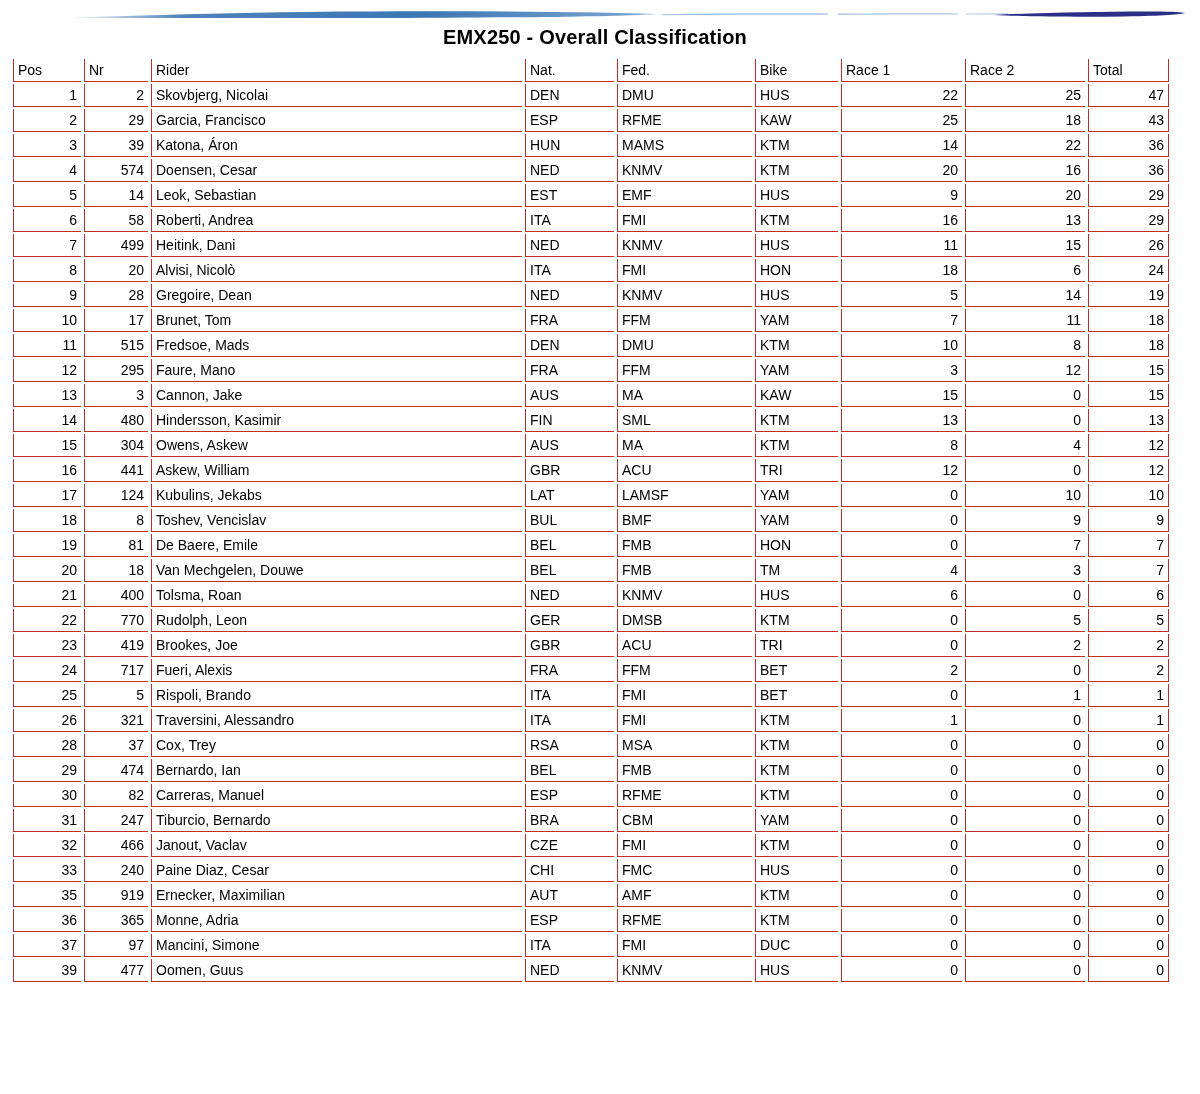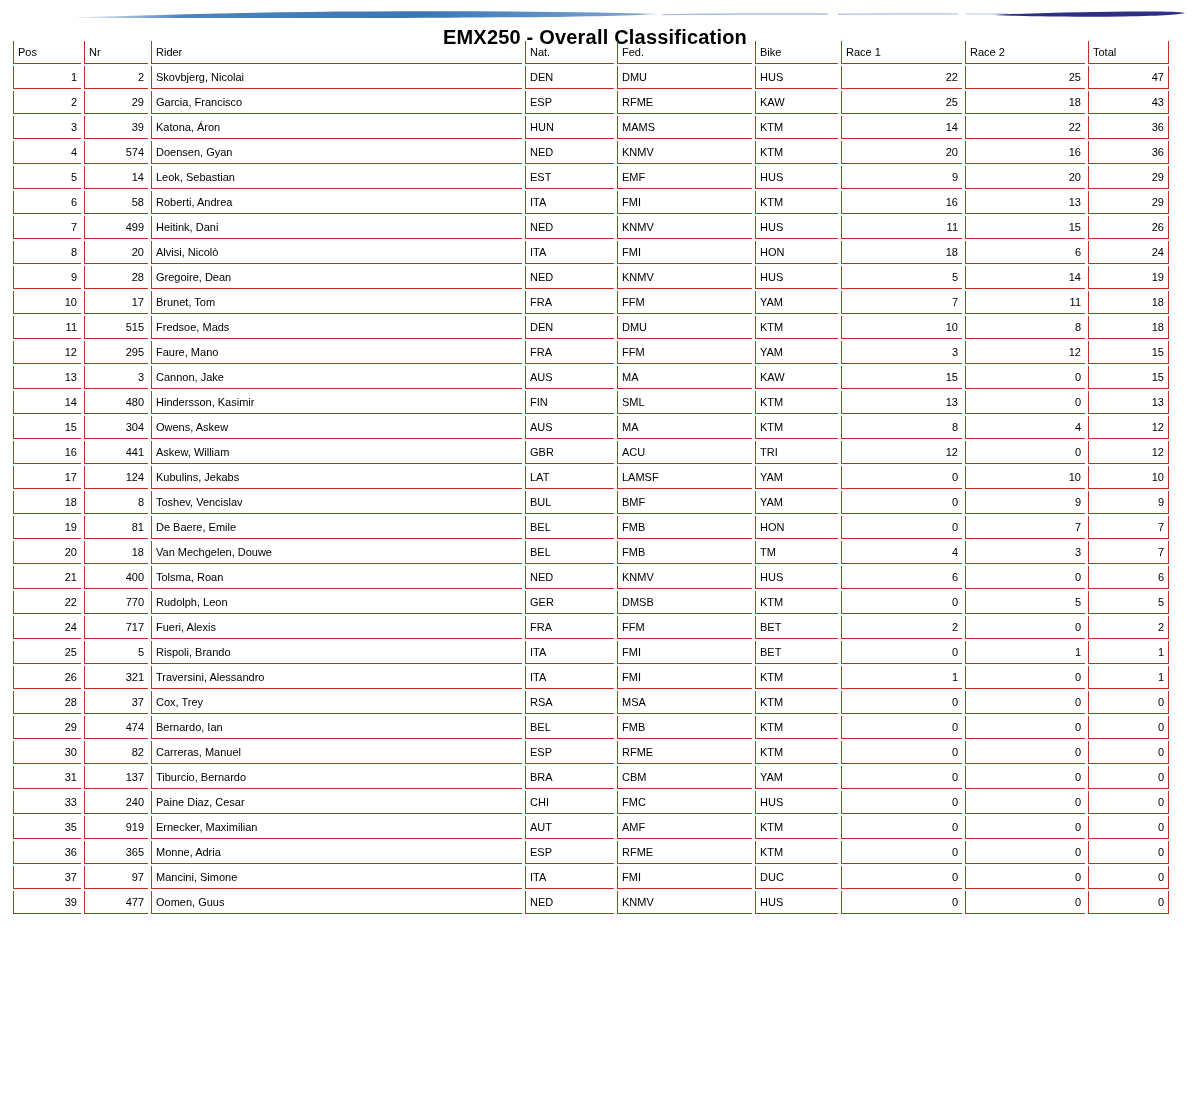--- a/index.html
+++ b/index.html
@@ -13,26 +13,26 @@
   .swoosh{
     position:absolute;left:76px;top:3px;width:1112px;height:26px;
   }
   .page-title{
     position:absolute;top:26px;left:0;width:1190px;
     text-align:center;
     font-size:20px;font-weight:bold;color:#000;
     letter-spacing:0.2px;
   }
   table.results{
-    position:absolute;left:10px;top:39px;
+    position:absolute;left:10px;top:57px;
     width:1162px;
     border-collapse:separate;
     border-spacing:3px 2px;
     table-layout:fixed;
-    font-size:11px;
+    font-size:14px;
   }
   table.results th, table.results td{
     box-sizing:border-box;
     height:23px;
     padding:0 4px;
     vertical-align:middle;
     border-left:1.5px solid var(--border-red,#c52c22);
     border-bottom:1.5px solid var(--border-red,#c52c22);
     font-weight:normal;
     white-space:nowrap;
@@ -122,21 +122,21 @@
         <td>HUN</td>
         <td>MAMS</td>
         <td>KTM</td>
         <td class="num">14</td>
         <td class="num">22</td>
         <td class="num">36</td>
       </tr>
       <tr>
         <td class="num">4</td>
         <td class="num">574</td>
-        <td>Doensen, Gyan</td>
+        <td>Doensen, Cesar</td>
         <td>NED</td>
         <td>KNMV</td>
         <td>KTM</td>
         <td class="num">20</td>
         <td class="num">16</td>
         <td class="num">36</td>
       </tr>
       <tr>
         <td class="num">5</td>
         <td class="num">14</td>
@@ -329,20 +329,31 @@
         <td class="num">770</td>
         <td>Rudolph, Leon</td>
         <td>GER</td>
         <td>DMSB</td>
         <td>KTM</td>
         <td class="num">0</td>
         <td class="num">5</td>
         <td class="num">5</td>
       </tr>
       <tr>
+        <td class="num">23</td>
+        <td class="num">419</td>
+        <td>Brookes, Joe</td>
+        <td>GBR</td>
+        <td>ACU</td>
+        <td>TRI</td>
+        <td class="num">0</td>
+        <td class="num">2</td>
+        <td class="num">2</td>
+      </tr>
+      <tr>
         <td class="num">24</td>
         <td class="num">717</td>
         <td>Fueri, Alexis</td>
         <td>FRA</td>
         <td>FFM</td>
         <td>BET</td>
         <td class="num">2</td>
         <td class="num">0</td>
         <td class="num">2</td>
       </tr>
@@ -396,25 +407,36 @@
         <td>Carreras, Manuel</td>
         <td>ESP</td>
         <td>RFME</td>
         <td>KTM</td>
         <td class="num">0</td>
         <td class="num">0</td>
         <td class="num">0</td>
       </tr>
       <tr>
         <td class="num">31</td>
-        <td class="num">137</td>
+        <td class="num">247</td>
         <td>Tiburcio, Bernardo</td>
         <td>BRA</td>
         <td>CBM</td>
         <td>YAM</td>
+        <td class="num">0</td>
+        <td class="num">0</td>
+        <td class="num">0</td>
+      </tr>
+      <tr>
+        <td class="num">32</td>
+        <td class="num">466</td>
+        <td>Janout, Vaclav</td>
+        <td>CZE</td>
+        <td>FMI</td>
+        <td>KTM</td>
         <td class="num">0</td>
         <td class="num">0</td>
         <td class="num">0</td>
       </tr>
       <tr>
         <td class="num">33</td>
         <td class="num">240</td>
         <td>Paine Diaz, Cesar</td>
         <td>CHI</td>
         <td>FMC</td>

